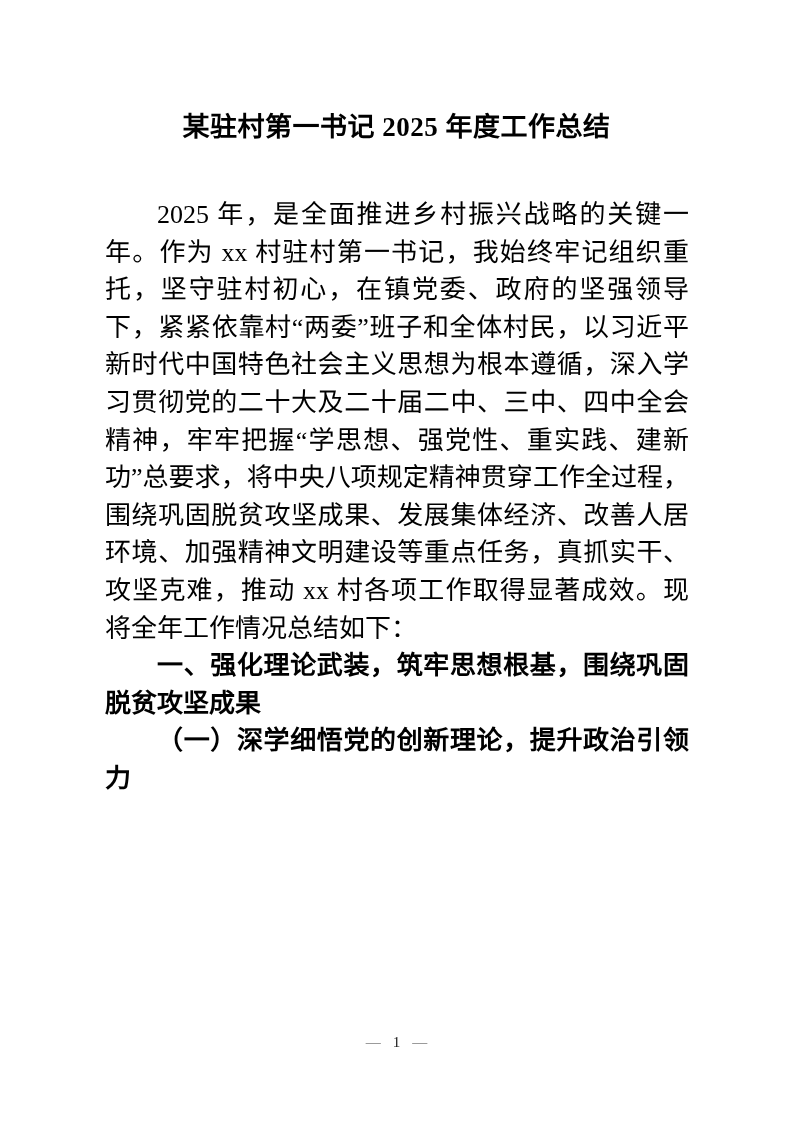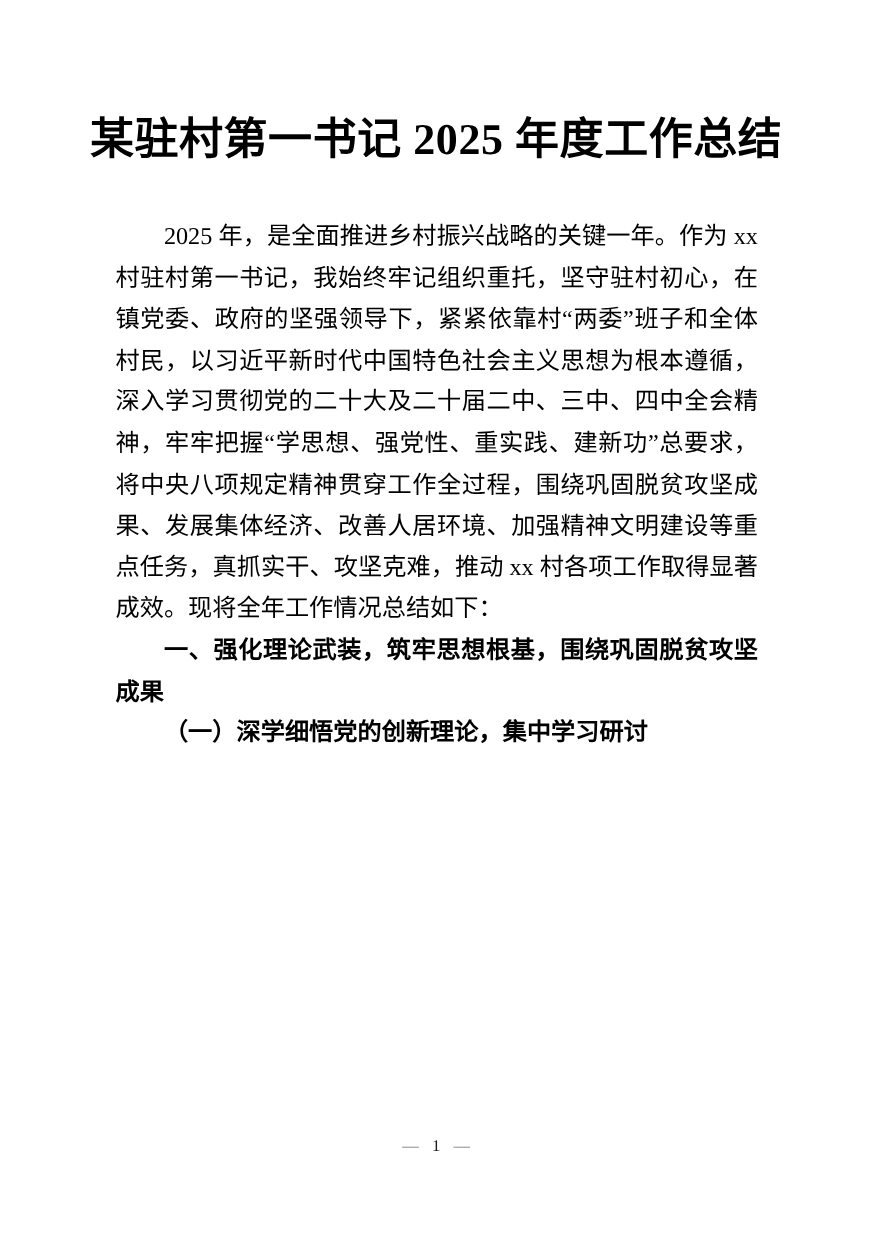--- a/index.html
+++ b/index.html
@@ -15,32 +15,32 @@
     color: #000000;
     font-family: "Liberation Serif", "DejaVu Serif", serif;
     overflow: hidden;
   }
   .doc-title {
     position: absolute;
     top: 104px;
     left: 40px;
     right: 40px;
     text-align: center;
-    font-size: 40px;
+    font-size: 27px;
     line-height: 46px;
     font-weight: bold;
     font-family: "Liberation Serif", "DejaVu Serif", serif;
     letter-spacing: 0.5px;
   }
   .doc-body {
     position: absolute;
     top: 196px;
     left: 105px;
     width: 584px;
-    font-size: 22px;
+    font-size: 26px;
     line-height: 37.6px;
     text-align: justify;
     text-justify: inter-ideograph;
   }
   .doc-body p {
     margin: 0;
     text-indent: 2em;
   }
   .para-intro, .para-body {
     font-family: "Liberation Serif", "DejaVu Serif", serif;
@@ -77,20 +77,20 @@
 </head>
 <body>
 
 <div class="page">
 
   <div class="doc-title">某驻村第一书记 2025 年度工作总结</div>
 
   <div class="doc-body">
     <p class="para-intro">2025 年，是全面推进乡村振兴战略的关键一年。作为 xx 村驻村第一书记，我始终牢记组织重托，坚守驻村初心，在镇党委、政府的坚强领导下，紧紧依靠村“两委”班子和全体村民，以习近平新时代中国特色社会主义思想为根本遵循，深入学习贯彻党的二十大及二十届二中、三中、四中全会精神，牢牢把握“学思想、强党性、重实践、建新功”总要求，将中央八项规定精神贯穿工作全过程，围绕巩固脱贫攻坚成果、发展集体经济、改善人居环境、加强精神文明建设等重点任务，真抓实干、攻坚克难，推动 xx 村各项工作取得显著成效。现将全年工作情况总结如下：</p>
     <p class="heading-1">一、强化理论武装，筑牢思想根基，围绕巩固脱贫攻坚成果</p>
-    <p class="heading-2">（一）深学细悟党的创新理论，集中学习研讨</p>
+    <p class="heading-2">（一）深学细悟党的创新理论，提升政治引领力</p>
   </div>
 
   <div class="page-footer">
     <span class="footer-dash">—</span><span class="footer-number">1</span><span class="footer-dash">—</span>
   </div>
 
 </div>
 
 </body></html>

